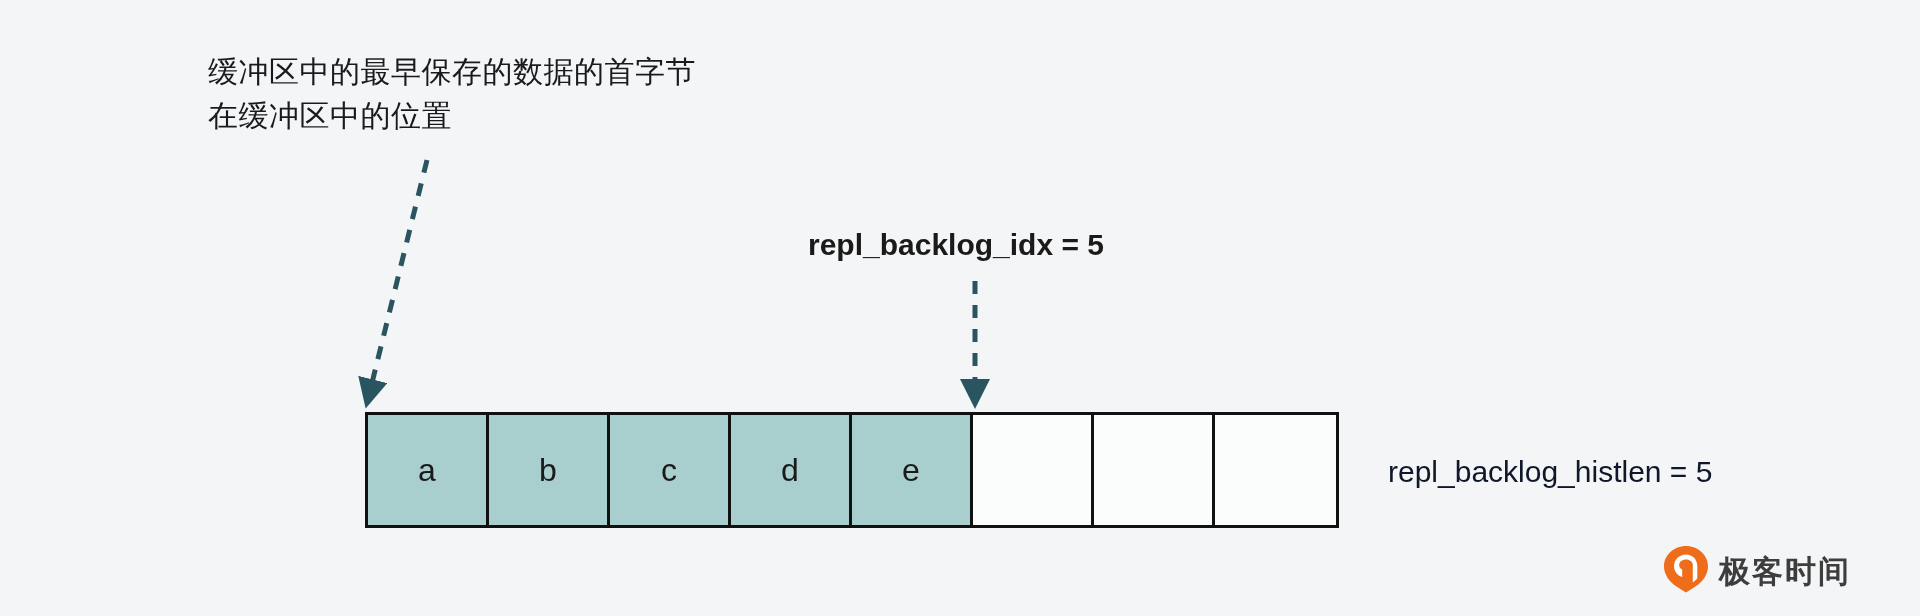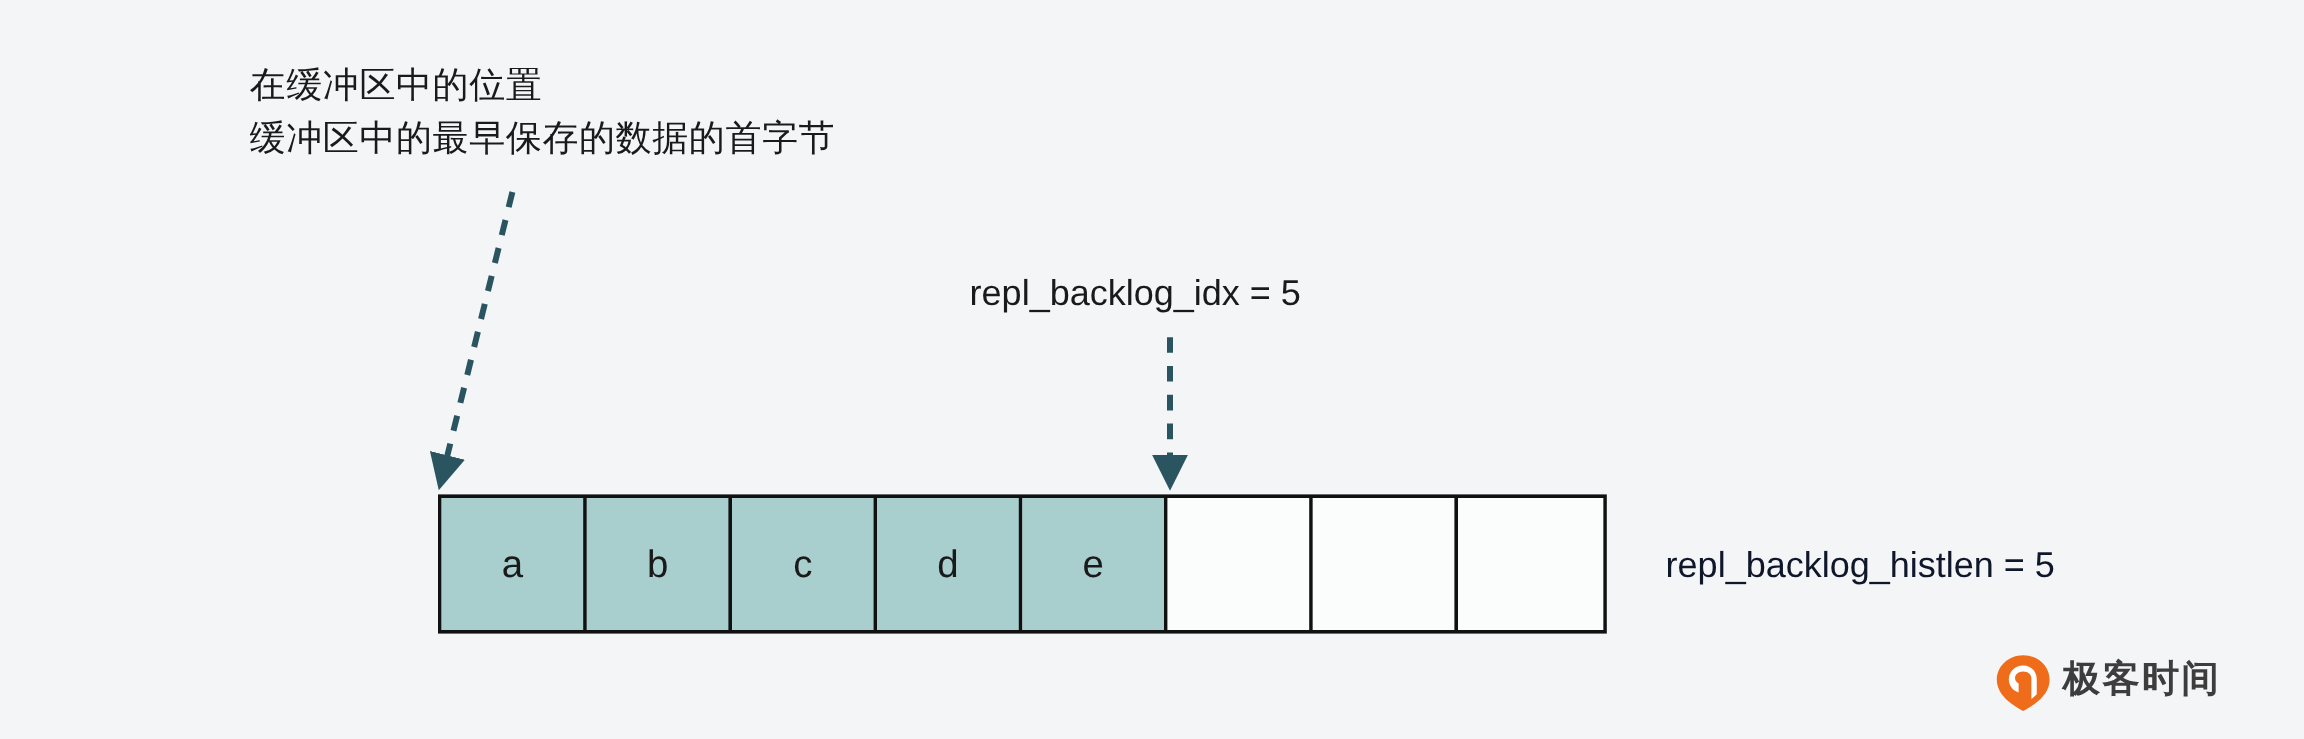--- a/index.html
+++ b/index.html
@@ -35,20 +35,21 @@
   .annot-note div { margin: 0; padding: 0; }
 
   
   .idx-label {
     position: absolute;
     left: 808px;
     top: 228px;
     font-size: 30px;
     color: #1a1a1a;
     white-space: nowrap;
+    font-weight: bold;
   }
 
   
   .histlen-label {
     position: absolute;
     left: 1388px;
     top: 455px;
     font-size: 30px;
     color: #0f172a;
     white-space: nowrap;
@@ -98,21 +99,21 @@
     height: 616px;
     pointer-events: none;
   }
 
   
   .watermark {
     position: absolute;
     left: 1663px;
     top: 545px;
     display: flex;
-    align-items: flex-start;
+    align-items: flex-end;
     gap: 10px;
   }
   .wm-mark {
     position: relative;
     width: 46px;
     height: 48px;
   }
   .wm-text {
     font-size: 31px;
     color: #3d3d3d;
@@ -120,22 +121,22 @@
     font-weight: 600;
     white-space: nowrap;
   }
 </style>
 </head>
 <body>
 
 <div class="stage">
 
   <div class="annot-note">
+    <div>缓冲区中的最早保存的数据的首字节</div>
     <div>在缓冲区中的位置</div>
-    <div>缓冲区中的最早保存的数据的首字节</div>
   </div>
 
   <div class="idx-label">repl_backlog_idx = 5</div>
 
   <div class="histlen-label">repl_backlog_histlen = 5</div>
 
 
   <svg class="arrows" viewBox="0 0 1920 616">
     <defs>
       <marker id="head-diag" markerWidth="6" markerHeight="6" refX="3.2" refY="3" orient="auto">

